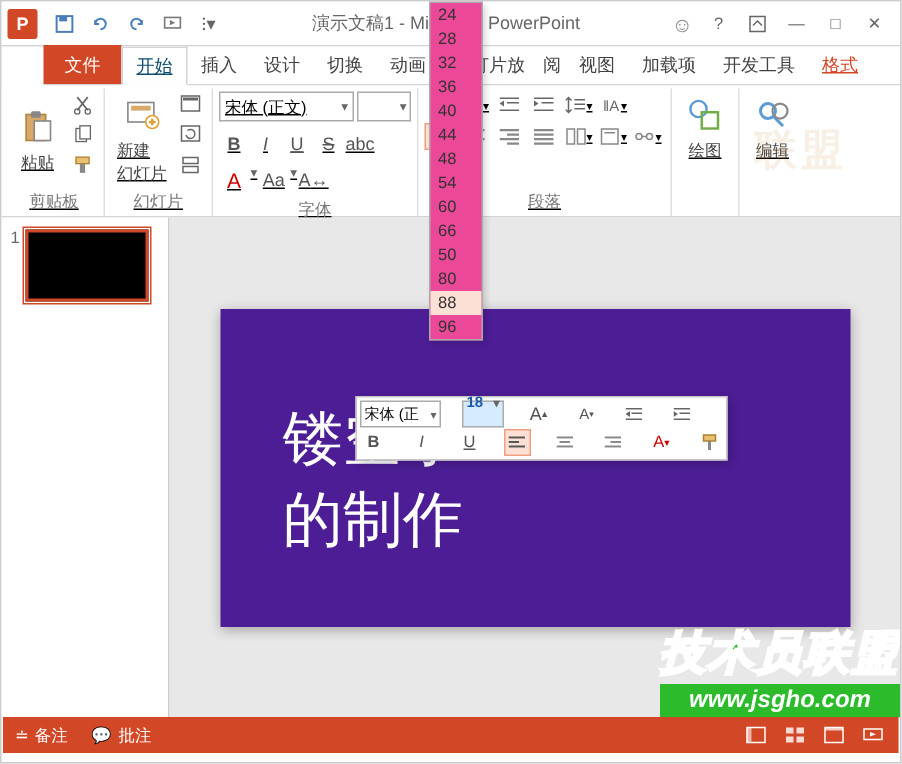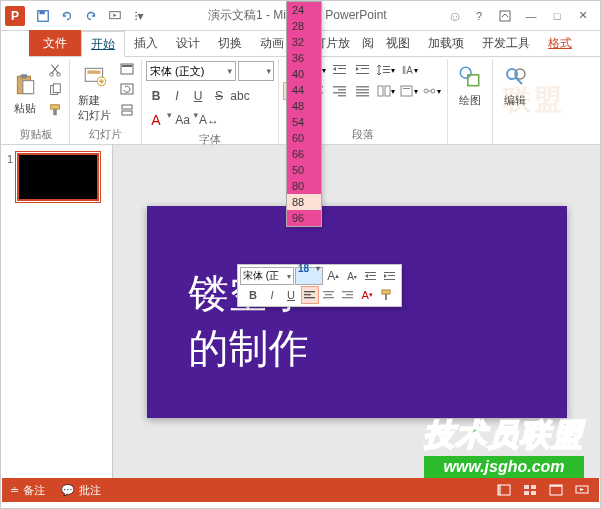--- a/index.html
+++ b/index.html
@@ -10,21 +10,21 @@
 .qat-btn svg { width:14px; height:14px; }
 .title-text { flex:1; text-align:center; font-size:12px; color:#666; white-space:nowrap; overflow:hidden; }
 .win-btns { display:flex; }
 .win-btn { width:26px; height:20px; display:flex; align-items:center; justify-content:center; color:#666; font-size:11px; }
 .ribbon-tabs { height:26px; display:flex; align-items:flex-end; border-bottom:1px solid #d4d4d4; background:#fff;margin-left:28px; }
 .file-tab { background:#d24726; color:#fff; padding:4px 14px; font-size:12px; height:26px; display:flex; align-items:center; }
 .tab { padding:4px 9px; font-size:12px; color:#444; height:26px; display:flex; align-items:center; cursor:pointer; }
 .tab.active { color:#0c4a6e; border:1px solid #d4d4d4; border-bottom:1px solid #fff; background:#fff; margin-bottom:-1px;text-decoration:underline; }
 .tab.format { color:#d24726;text-decoration:underline; }
 .ribbon { height:88px; background:#fff; display:flex; border-bottom:1px solid #d4d4d4; padding:2px 0 0 2px; }
-.group { border-right:1px solid #e0e0e0; padding:2px 4px 0 4px; display:flex; flex-direction:column; justify-content:space-between; }
+.group { border-right:1px solid #e0e0e0; padding:2px 4px 0 4px; display:flex; flex-direction:column; justify-content:space-between;text-decoration:underline; }
 .group-label { font-size:11px; color:#777; text-align:center; padding:2px 0; }
 .group-body { display:flex; gap:2px; flex:1; }
 .big-btn { display:flex; flex-direction:column; align-items:center; justify-content:center; padding:2px 4px; font-size:11px; color:#444; gap:2px; }
 .big-btn .ico { width:28px; height:28px; display:flex; align-items:center; justify-content:center; }
 .small-col { display:flex; flex-direction:column; gap:2px; }
 .small-btn { width:20px; height:18px; display:flex; align-items:center; justify-content:center; color:#666; font-size:11px; }
 .font-row { display:flex; gap:2px; align-items:center; }
 .font-combo { width:90px; height:20px; border:1px solid #ababab; font-size:11px; padding:0 14px 0 3px; background:#fff; display:flex; align-items:center; position:relative; }
 .font-combo:after { content:"▾"; position:absolute; right:3px; font-size:9px; color:#666; }
 .size-combo { width:36px; height:20px; border:1px solid #ababab; font-size:11px; padding:0 12px 0 3px; background:#fff; display:flex; align-items:center; position:relative; }
@@ -44,32 +44,32 @@
 .thumb-item { display:flex; gap:4px; }
 .thumb-num { font-size:11px; color:#666; }
 .thumb { width:82px; height:48px; background:#000; border:2px solid #d24726; outline:1px solid #d24726; outline-offset:1px; }
 .slide-area { flex:1; display:flex; align-items:center; justify-content:center; background:#e8e8e8; position:relative; }
 .slide { width:420px; height:212px; background:#4c1d95; box-shadow:0 2px 8px rgba(0,0,0,.3); position:relative; }
 .slide-text { position:absolute; left:42px; top:60px; color:#fff; font-size:40px; font-family:"SimSun",serif; line-height:1.35; }
 .size-dropdown { position:absolute; left:285px; top:0; width:36px; background:#ec4899; border:1px solid #ababab; z-index:100; box-shadow:2px 2px 4px rgba(0,0,0,.15); }
 .size-dropdown div { font-size:11px; padding:2px 5px; text-align:left; color:#333; }
 .size-dropdown div.highlight { background:#fce0d6; }
 .mini-toolbar { position:absolute; left:236px; top:263px; background:#fff; border:1px solid #c6c6c6; box-shadow:2px 2px 6px rgba(0,0,0,.2); z-index:90; padding:2px; }
-.mini-row { display:flex; gap:1px; align-items:center;justify-content:center; }
+.mini-row { display:flex; gap:14px; align-items:center; }
 .mini-font { width:54px; height:18px; border:1px solid #ababab; font-size:10px; padding:0 10px 0 2px; position:relative; display:flex; align-items:center; }
 .mini-font:after { content:"▾"; position:absolute; right:2px; font-size:8px; color:#666; }
 .mini-size { width:28px; height:18px; border:1px solid #ababab; font-size:10px; padding:0 10px 15px 2px; position:relative; display:flex; align-items:center; background:#d6ebff; color:#1a5aa8; font-weight:bold; }
 .mini-size:after { content:"▾"; position:absolute; right:2px; font-size:8px; color:#666; }
 .mini-btn { width:18px; height:18px; display:flex; align-items:center; justify-content:center; font-size:11px; color:#555; }
 .mini-btn.active { background:#fce0d6; border:1px solid #f0a080; }
 .statusbar { height:24px; background:#d24726; color:#fff; display:flex; align-items:center; font-size:11px; padding:0 8px; position:absolute; bottom:6px; left:1px; right:1px; }
 .status-item { margin-right:16px; display:flex; align-items:center; gap:4px; }
 .status-right { margin-left:auto; display:flex; align-items:center; gap:8px; }
 .view-btn { width:18px; height:16px; display:flex; align-items:center; justify-content:center; }
-.watermark { position:absolute; right:16px; bottom:30px; z-index:200; }
+.watermark { position:absolute; right:0; bottom:30px; z-index:200; }
 .wm-cn { font-size:30px; font-weight:900; color:#2bbb2b; -webkit-text-stroke:2px #fff; letter-spacing:2px; font-style:italic; }
 .wm-url { background:#2bbb2b; color:#fff; font-size:16px; padding:2px 10px; font-weight:bold; font-style:italic; text-align:center; }
 .faded-wm { position:absolute; right:35px; top:80px; font-size:28px; color:rgba(200,120,40,.12); font-weight:bold; z-index:5; letter-spacing:3px;}
 .smiley { color:#888; font-size:14px; margin:0 4px; }
 </style>
 </head>
 <body>
 
 <div class="titlebar">
   <div class="p-icon">P</div>

